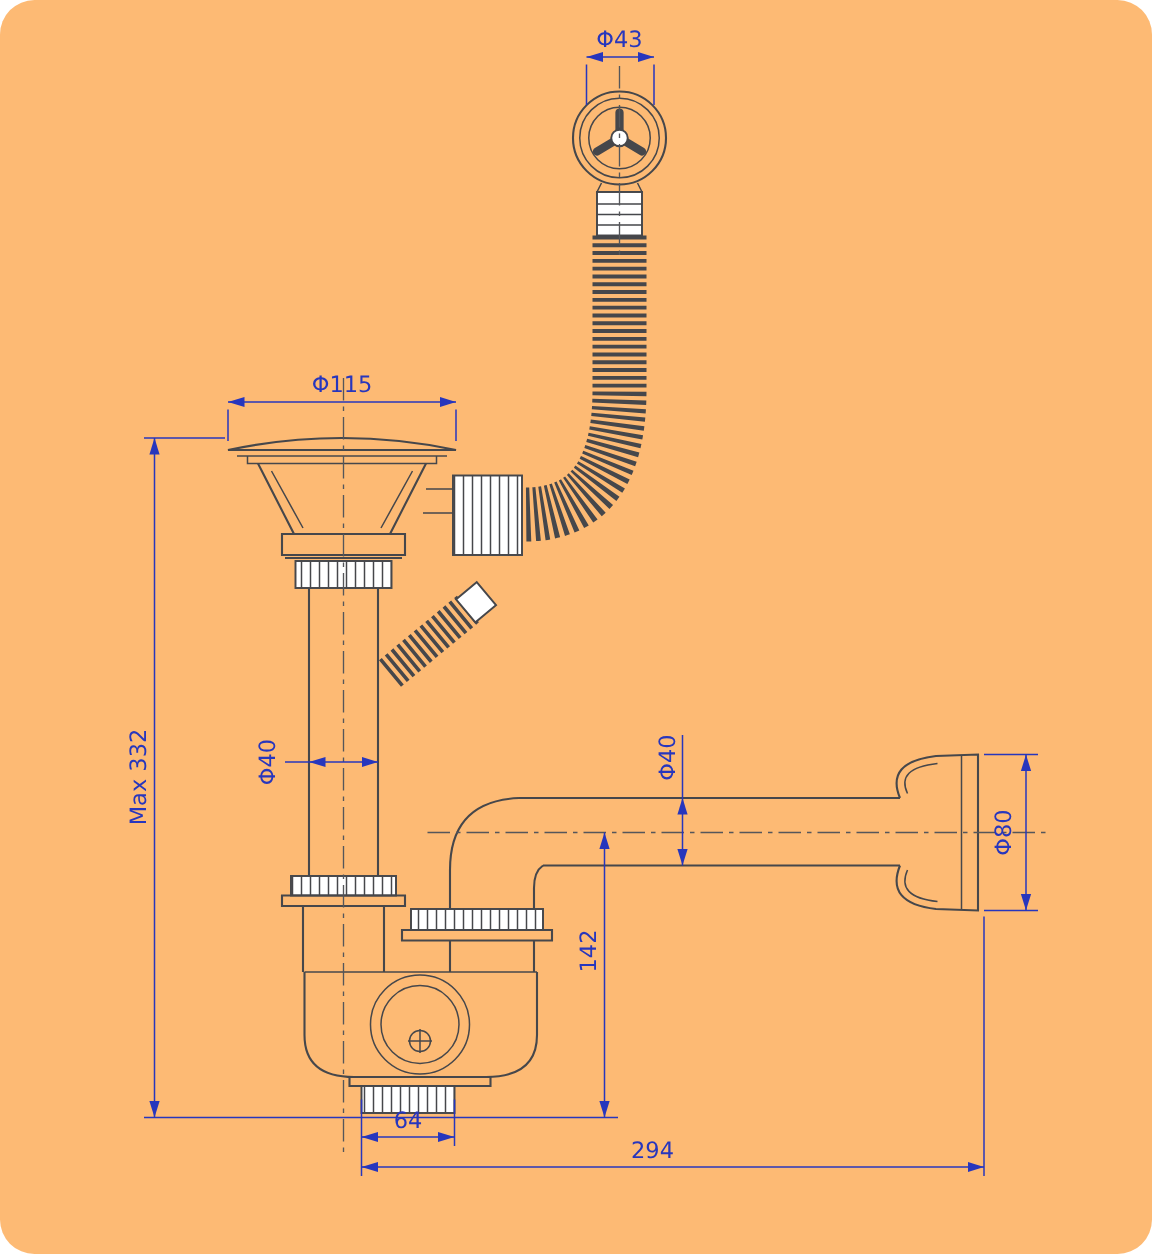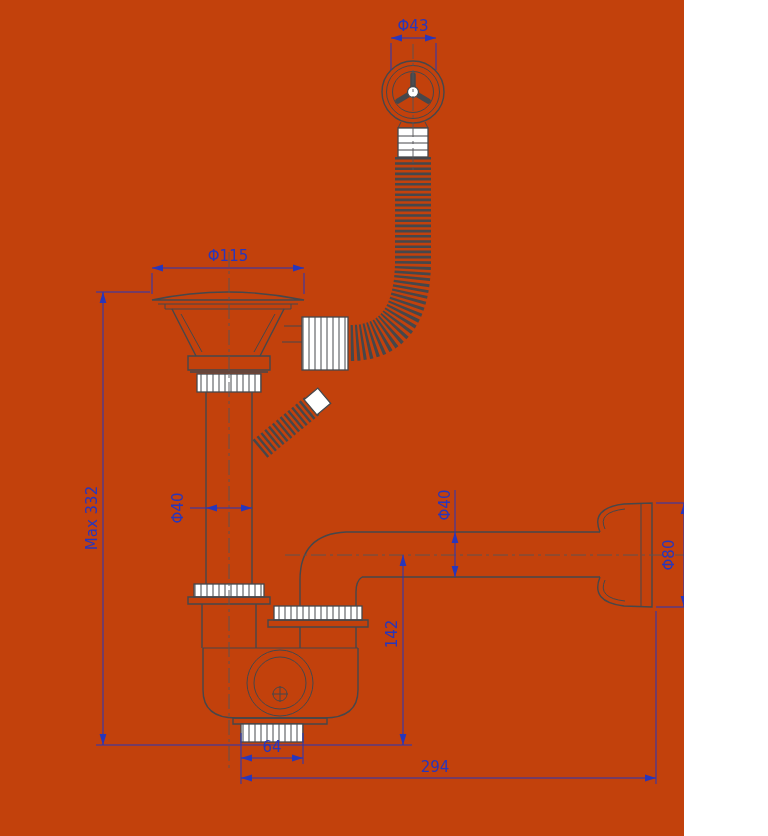--- a/index.html
+++ b/index.html
@@ -1,16 +1,16 @@
 <!DOCTYPE html>
 <html><head>
 <meta charset="utf-8">
 <style>
   html,body{margin:0;padding:0;background:#ffffff;}
-  #stage{position:relative;width:684px;height:836px;background:#c2410c;overflow:hidden;}
+  #stage{position:relative;width:768px;height:836px;background:#fdba74;overflow:hidden;border-radius:23px;}
   svg{position:absolute;left:0;top:0;}
   .ol{fill:none;stroke:#46474b;stroke-width:1.4;}
   .ol2{fill:none;stroke:#46474b;stroke-width:1;}
   .olw{fill:#ffffff;stroke:#46474b;stroke-width:1.3;}
   .olthick{fill:none;stroke:#46474b;stroke-width:5.5;stroke-linecap:round;}
   .hose{fill:none;stroke:#46474b;}
   .cl{fill:none;stroke:#55565a;stroke-width:0.9;stroke-dasharray:15 4 3 4;}
   .dl{fill:none;stroke:#2736bd;stroke-width:1;}
   .dt{fill:#2736bd;font-family:"DejaVu Sans",sans-serif;font-size:15px;}
 </style>

